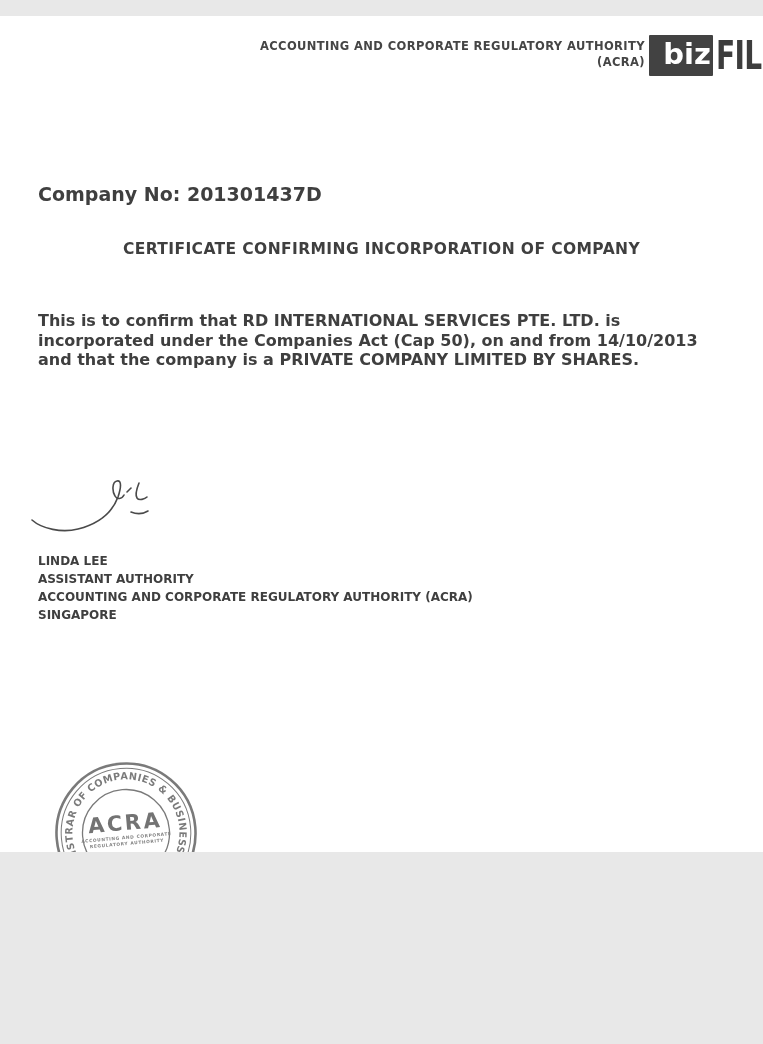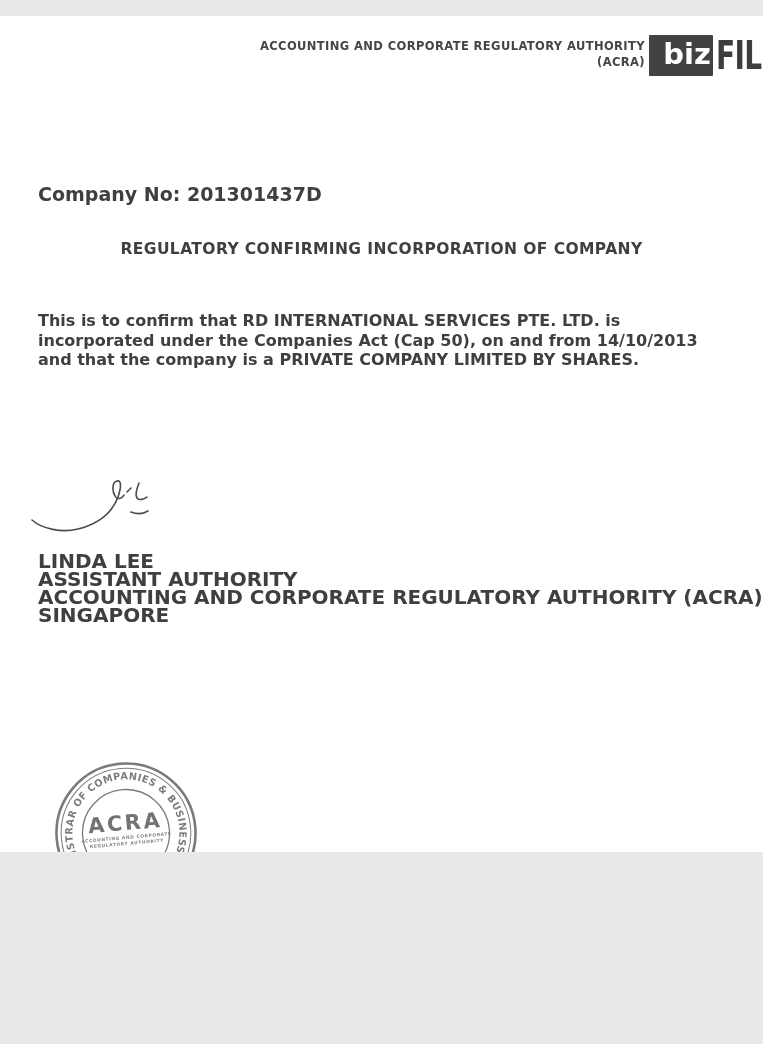--- a/index.html
+++ b/index.html
@@ -40,21 +40,21 @@
     margin-left:3px;
   }
   
   .company-no{position:absolute;left:38px;top:167px;font-size:19px;}
   .cert-title{
     position:absolute;left:0;top:224px;width:100%;
     text-align:center;font-size:15.5px;letter-spacing:.4px;
   }
   .body-par{position:absolute;left:38px;top:295px;font-size:16px;line-height:19.5px;}
   .given-line{position:absolute;left:38px;top:388px;font-size:16px;}
-  .signatory{position:absolute;left:38px;top:536px;font-size:20px;line-height:18px;}
+  .signatory{position:absolute;left:38px;top:536px;font-size:12px;line-height:18px;}
   
   .signature{position:absolute;left:26px;top:455px;}
   
   .seal{
     position:absolute;left:53px;top:744px;width:146px;height:146px;
     transform:rotate(-5deg);
     opacity:.82;
   }
   .seal text{font-family:"DejaVu Sans","Liberation Sans",sans-serif;font-weight:bold;}
   
@@ -76,21 +76,21 @@
 
   <div class="bizfile">
     <div class="biz-box">
       <span>biz</span>
     </div>
     <div class="file-text">FILE</div>
   </div>
 
   <div class="company-no">Company No: 201301437D</div>
 
-  <div class="cert-title">REGULATORY CONFIRMING INCORPORATION OF COMPANY</div>
+  <div class="cert-title">CERTIFICATE CONFIRMING INCORPORATION OF COMPANY</div>
 
   <div class="body-par">
     <div>This is to confirm that RD INTERNATIONAL SERVICES PTE. LTD. is</div>
     <div>incorporated under the Companies Act (Cap 50), on and from 14/10/2013</div>
     <div>and that the company is a PRIVATE COMPANY LIMITED BY SHARES.</div>
   </div>
 
 
   <svg class="signature" width="150" height="66" viewBox="0 0 150 66">
     <g fill="none" stroke="#4a4a4a" stroke-width="1.6" stroke-linecap="round">

